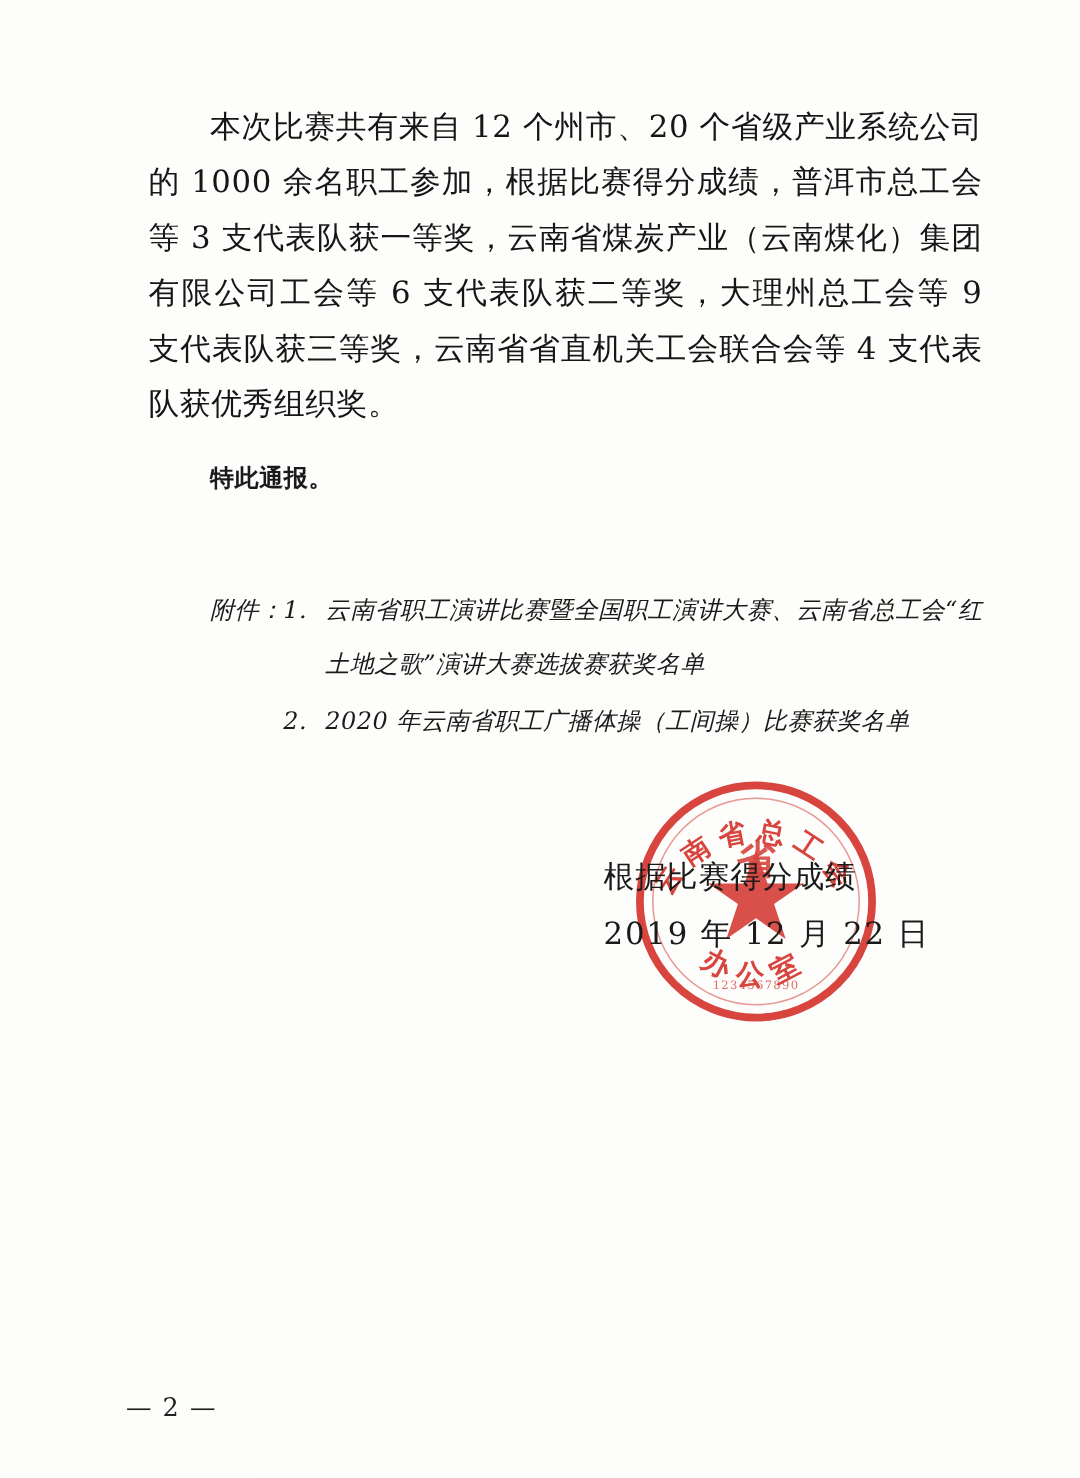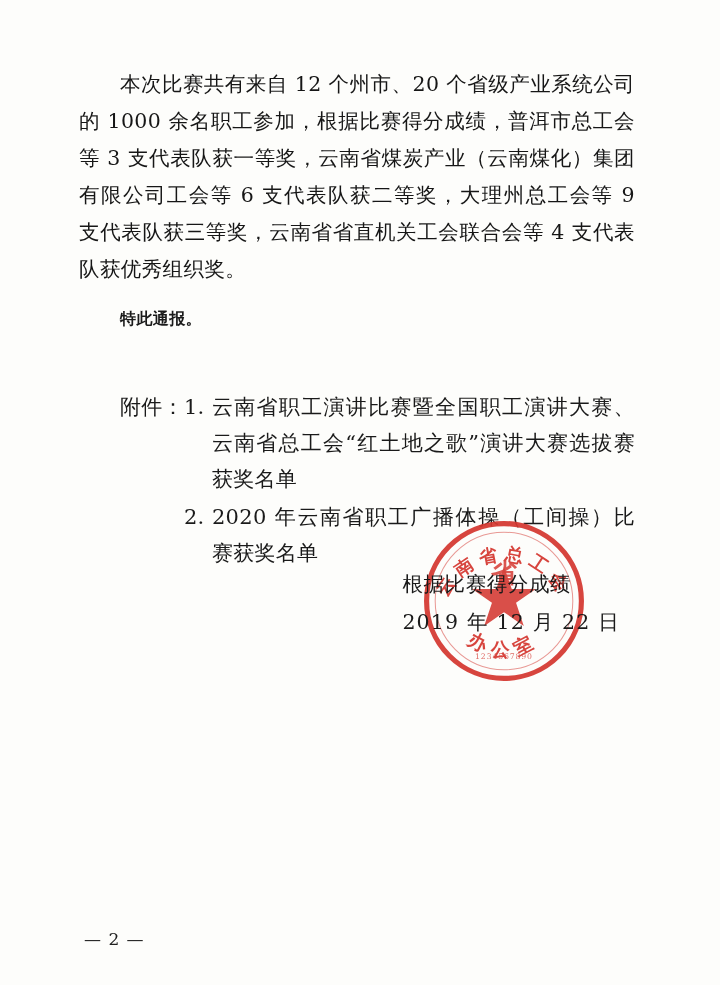--- a/index.html
+++ b/index.html
@@ -15,21 +15,21 @@
     position: relative;
     overflow: hidden;
   }
   .page {
     position: absolute;
     inset: 0;
     background: #fdfdfb;
   }
   .doc-body {
     position: absolute;
-    left: 79px;
+    left: 99px;
     top: 66px;
     width: 556px;
   }
   .para {
     font-size: 20.5px;
     line-height: 37px;
     letter-spacing: 0.4px;
     text-align: justify;
     text-justify: inter-character;
     margin: 0 0 2px 0;
@@ -44,23 +44,24 @@
     letter-spacing: 0.4px;
     text-indent: 41px;
     margin: 12px 0 0 0;
     font-weight: bold;
   }
   .attach-block {
     margin-top: 52px;
   }
   .attach-row {
     display: flex;
-    font-size: 21px;
+    font-size: 16px;
     line-height: 36px;
     letter-spacing: 0.3px;
+    font-style: italic;
   }
   .attach-label {
     flex: 0 0 auto;
     padding-left: 41px;
     white-space: nowrap;
   }
   .attach-items {
     flex: 1 1 auto;
   }
   .attach-item {

